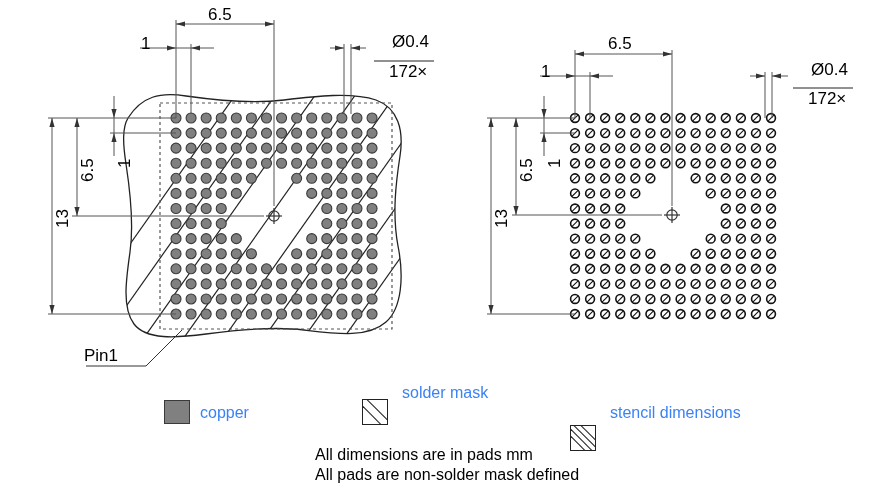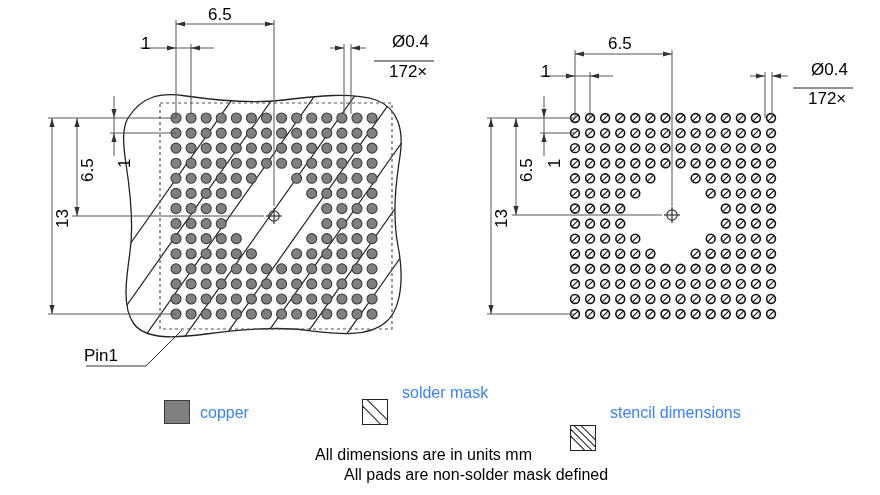--- a/index.html
+++ b/index.html
@@ -1049,14 +1049,14 @@
 <div class="legend-text" style="left:402px;top:385px;">solder mask</div>
 
 <div class="sw sw-box" style="left:570px;top:399px;">
   <i style="left:2px;"></i>
     <i style="left:9px;"></i>
     <i style="left:16px;"></i>
     <i style="left:23px;"></i>
 </div>
 <div class="legend-text" style="left:610px;top:405px;">stencil dimensions</div>
 
-<div class="note" style="left:315px;top:444px;">All dimensions are in units mm</div>
-<div class="note" style="left:315px;top:464px;margin-left:29px;">All pads are non-solder mask defined</div>
+<div class="note" style="left:315px;top:444px;">All dimensions are in pads mm</div>
+<div class="note" style="left:315px;top:464px;">All pads are non-solder mask defined</div>
 
 </body></html>

